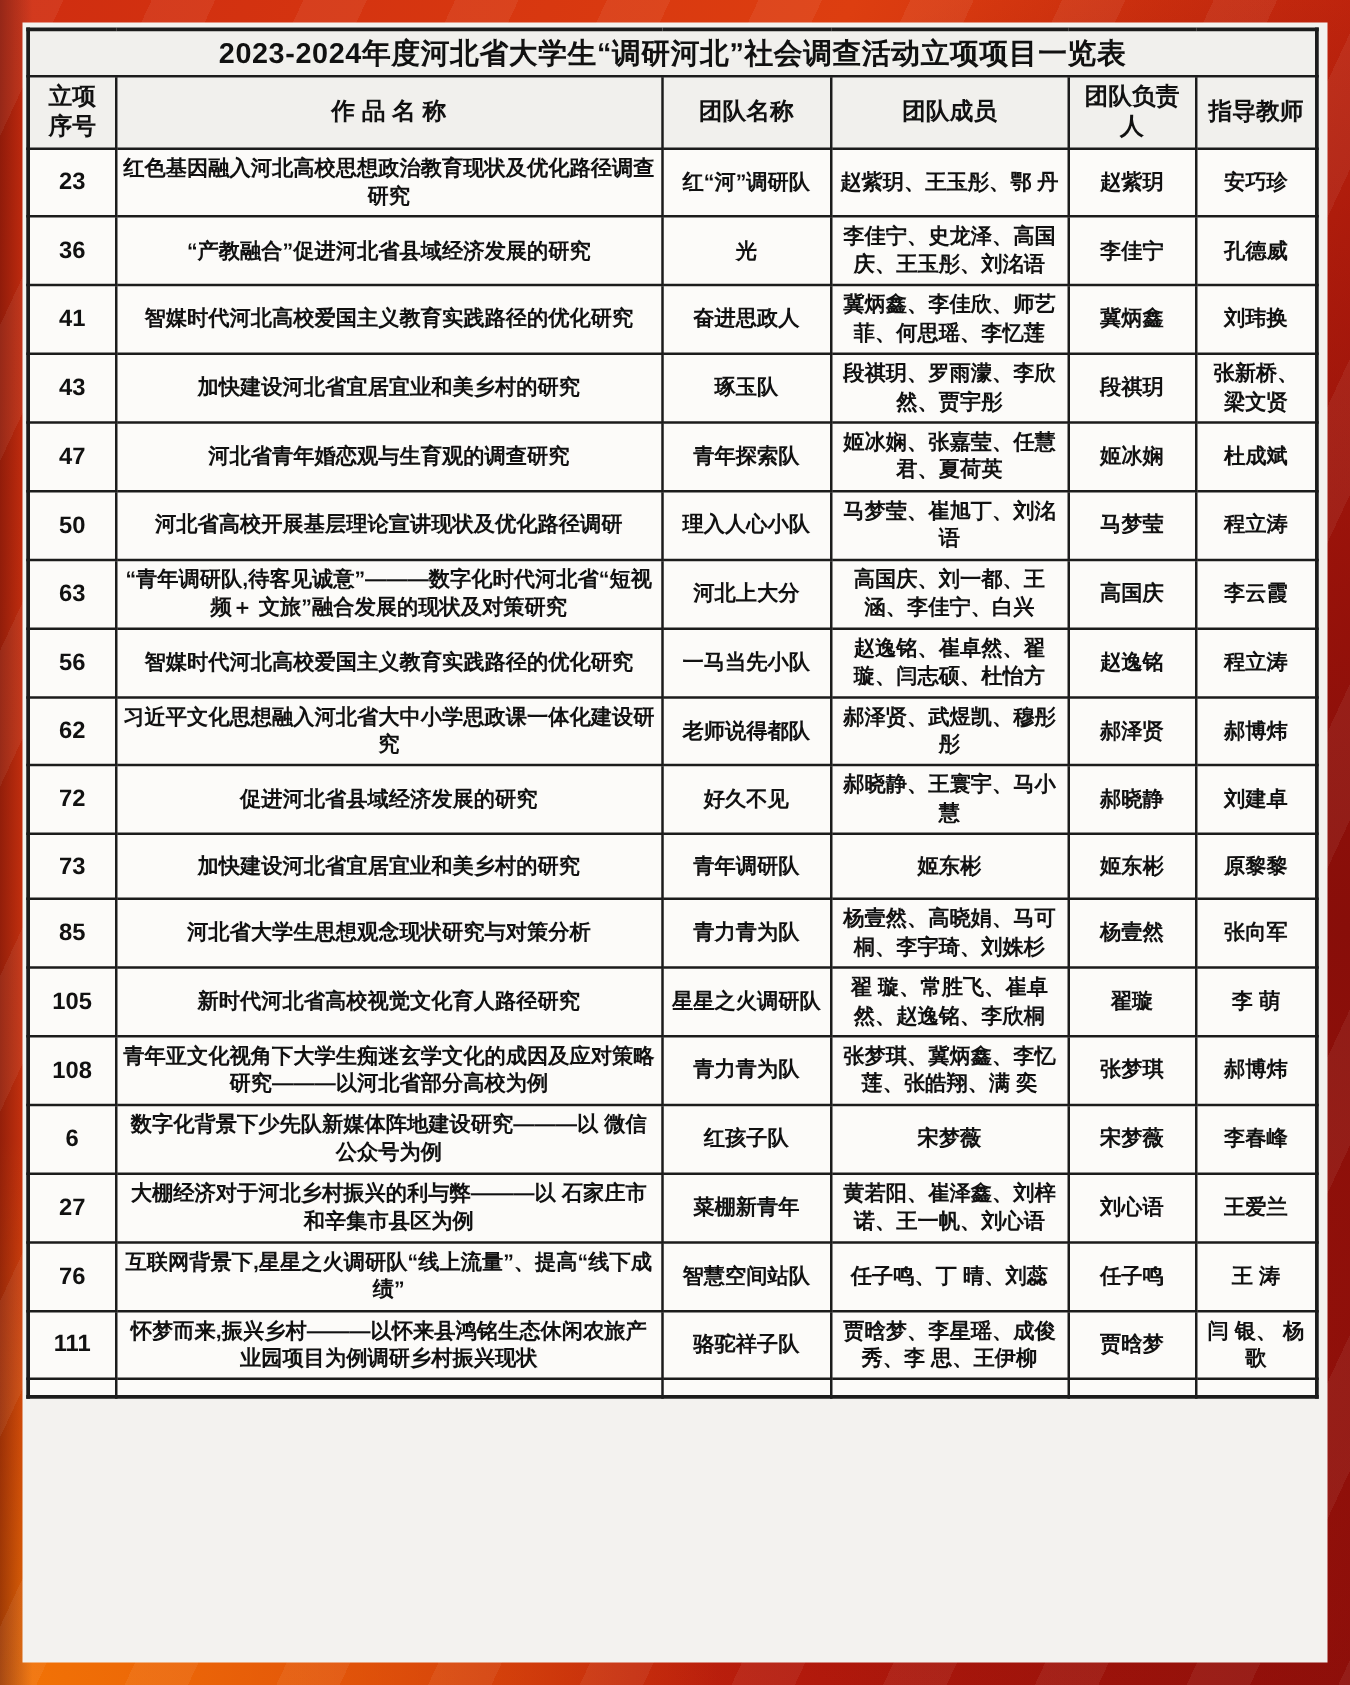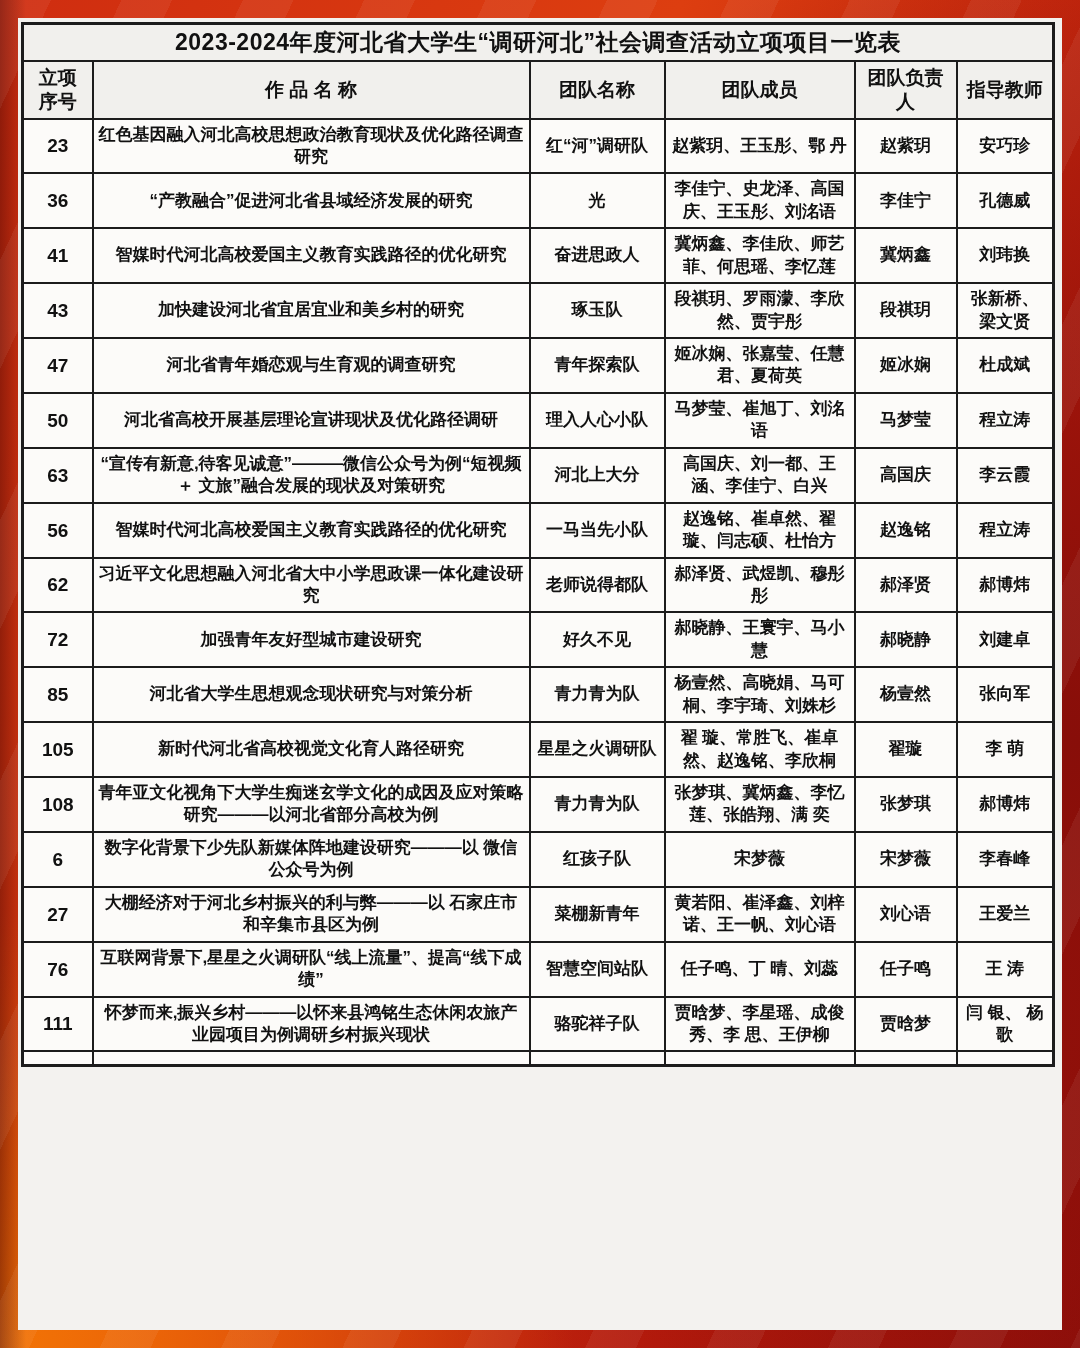--- a/index.html
+++ b/index.html
@@ -136,21 +136,21 @@
           <tr>
             <td class="c-id">50</td>
             <td>河北省高校开展基层理论宣讲现状及优化路径调研</td>
             <td>理入人心小队</td>
             <td>马梦莹、崔旭丁、刘洺语</td>
             <td>马梦莹</td>
             <td>程立涛</td>
           </tr>
           <tr>
             <td class="c-id">63</td>
-            <td>“宣传有新意,待客见诚意”———微信公众号为例“短视频＋ 文旅”融合发展的现状及对策研究</td>
+            <td>“青年调研队,待客见诚意”———数字化时代河北省“短视频＋ 文旅”融合发展的现状及对策研究</td>
             <td>河北上大分</td>
             <td>高国庆、刘一都、王 涵、李佳宁、白兴</td>
             <td>高国庆</td>
             <td>李云霞</td>
           </tr>
           <tr>
             <td class="c-id">56</td>
             <td>智媒时代河北高校爱国主义教育实践路径的优化研究</td>
             <td>一马当先小队</td>
             <td>赵逸铭、崔卓然、翟 璇、闫志硕、杜怡方</td>
@@ -160,25 +160,33 @@
           <tr>
             <td class="c-id">62</td>
             <td>习近平文化思想融入河北省大中小学思政课一体化建设研究</td>
             <td>老师说得都队</td>
             <td>郝泽贤、武煜凯、穆彤彤</td>
             <td>郝泽贤</td>
             <td>郝博炜</td>
           </tr>
           <tr>
             <td class="c-id">72</td>
-            <td>加强青年友好型城市建设研究</td>
+            <td>促进河北省县域经济发展的研究</td>
             <td>好久不见</td>
             <td>郝晓静、王寰宇、马小慧</td>
             <td>郝晓静</td>
             <td>刘建卓</td>
+          </tr>
+          <tr>
+            <td class="c-id">73</td>
+            <td>加快建设河北省宜居宜业和美乡村的研究</td>
+            <td>青年调研队</td>
+            <td>姬东彬</td>
+            <td>姬东彬</td>
+            <td>原黎黎</td>
           </tr>
           <tr>
             <td class="c-id">85</td>
             <td>河北省大学生思想观念现状研究与对策分析</td>
             <td>青力青为队</td>
             <td>杨壹然、高晓娟、马可桐、李宇琦、刘姝杉</td>
             <td>杨壹然</td>
             <td>张向军</td>
           </tr>
           <tr>

